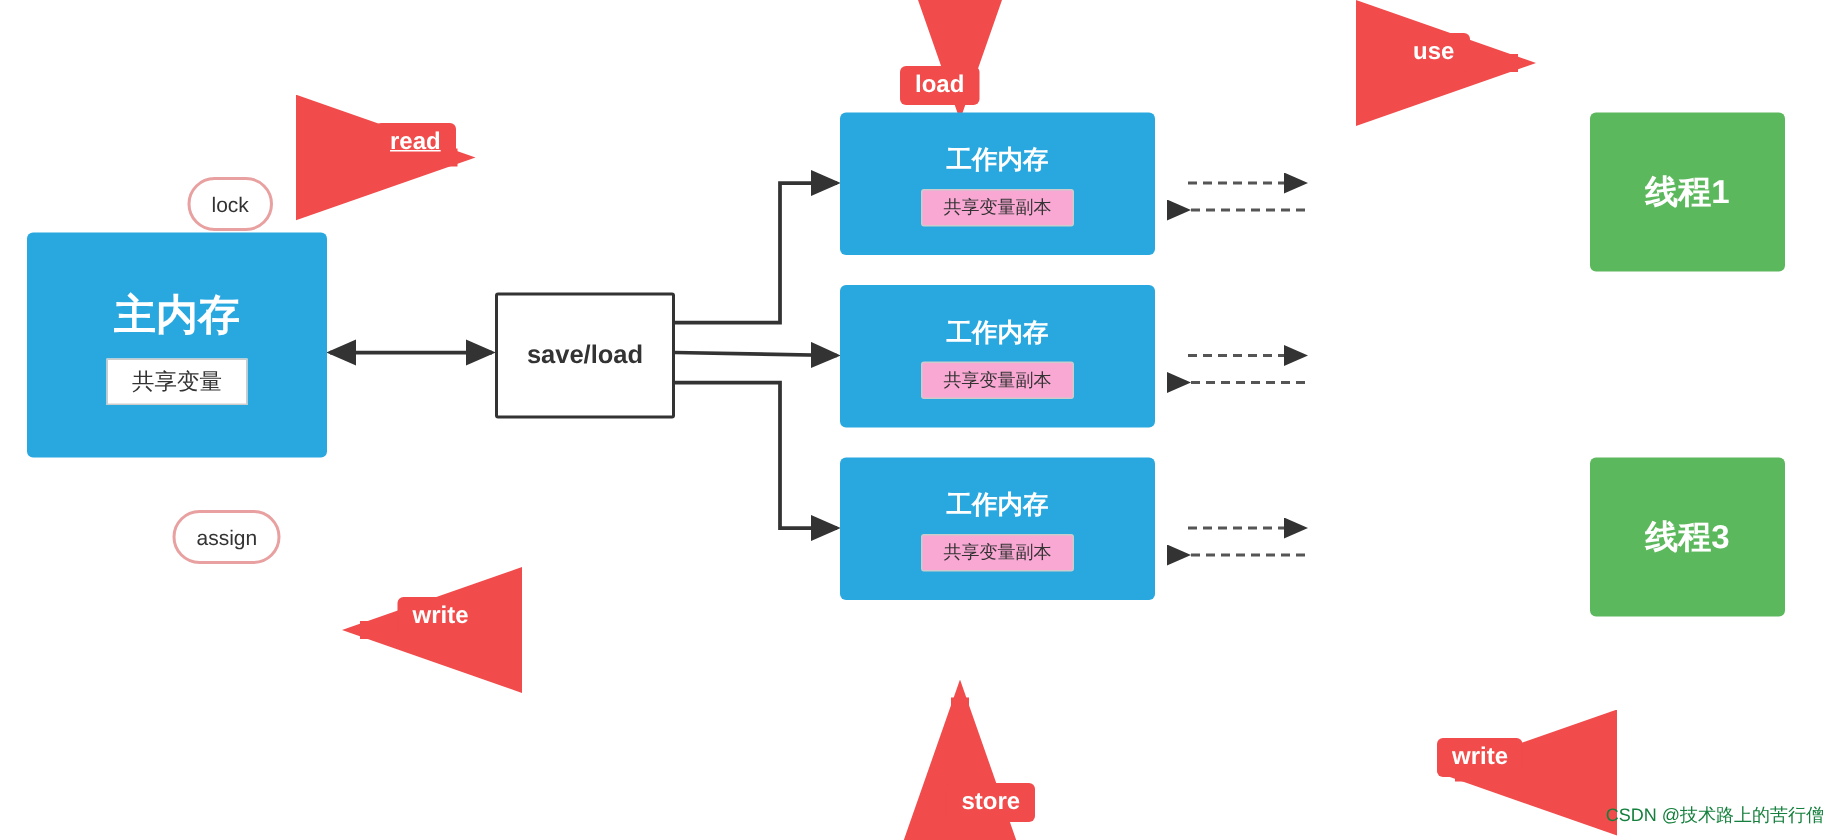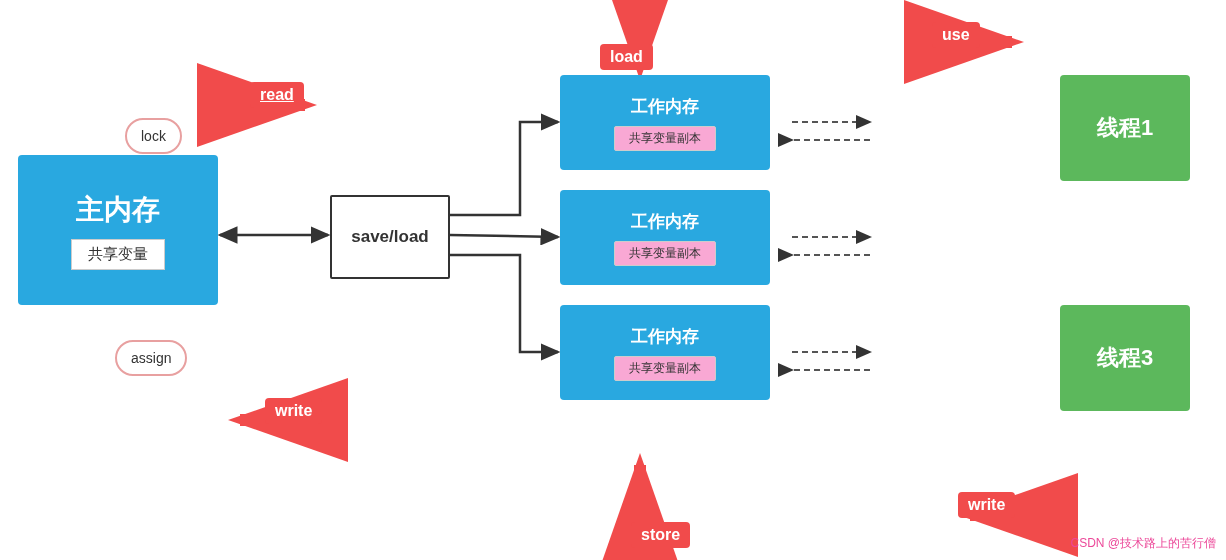--- a/index.html
+++ b/index.html
@@ -144,21 +144,21 @@
       height: 560px;
       pointer-events: none;
     }
 
     
     .watermark {
       position: absolute;
       right: 10px;
       bottom: 8px;
       font-size: 12px;
-      color: #ec4899;
+      color: #15803d;
     }
   </style>
 </head>
 <body>
 
 <div class="diagram">
 
   <svg class="arrows-svg">
     <defs>
 

